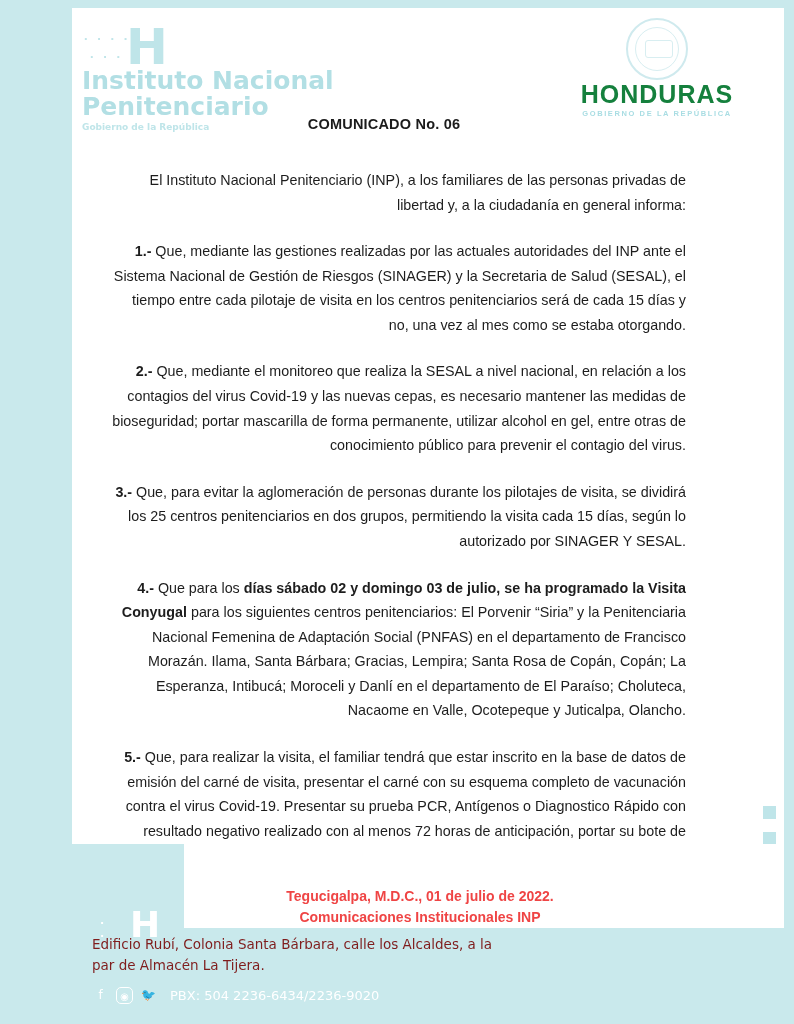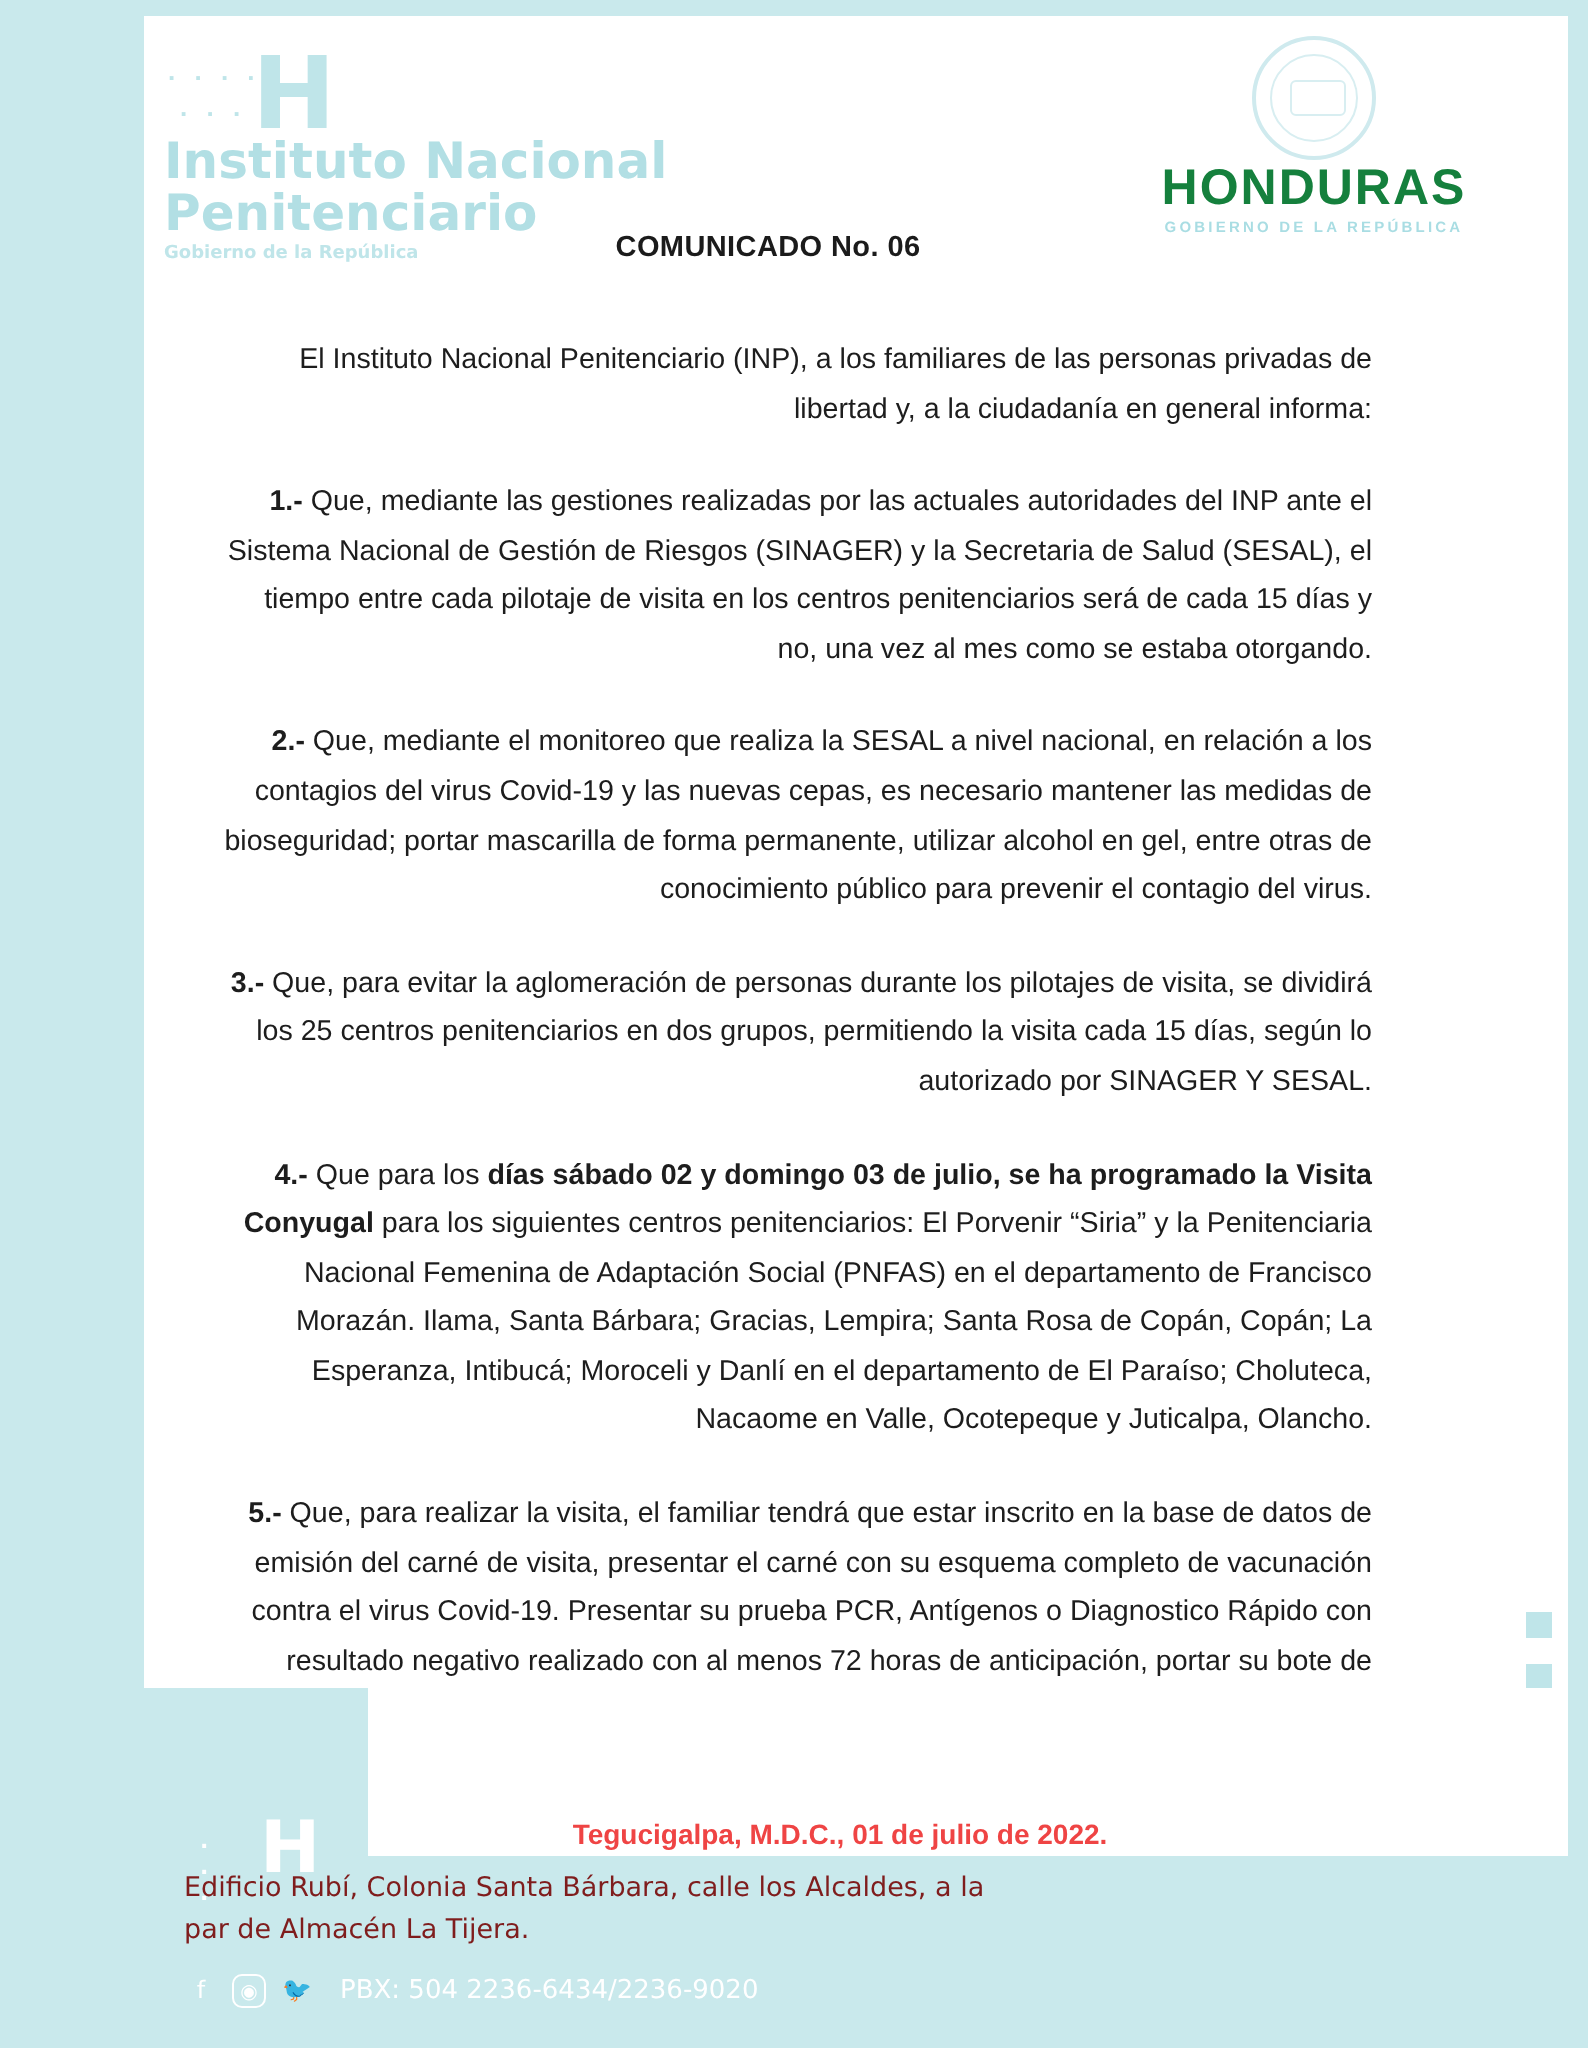--- a/index.html
+++ b/index.html
@@ -288,20 +288,21 @@
   <div class="footer-band"></div>
   <div class="footer-white-cut"></div>
 
   <div class="footer-logo">
     <span class="fdots">. . .</span>
     <span class="fh">H</span>
   </div>
 
   <div class="sign-block">
     <div>Tegucigalpa, M.D.C., 01 de julio de 2022.</div>
+    <div>Comunicaciones Institucionales INP</div>
   </div>
 
   <div class="footer-address">
     <div>Edificio Rubí, Colonia Santa Bárbara, calle los Alcaldes, a la</div>
     <div>par de Almacén La Tijera.</div>
   </div>
 
   <div class="footer-phone">
     <span class="soc">f</span>
     <span class="soc ig">◉</span>

